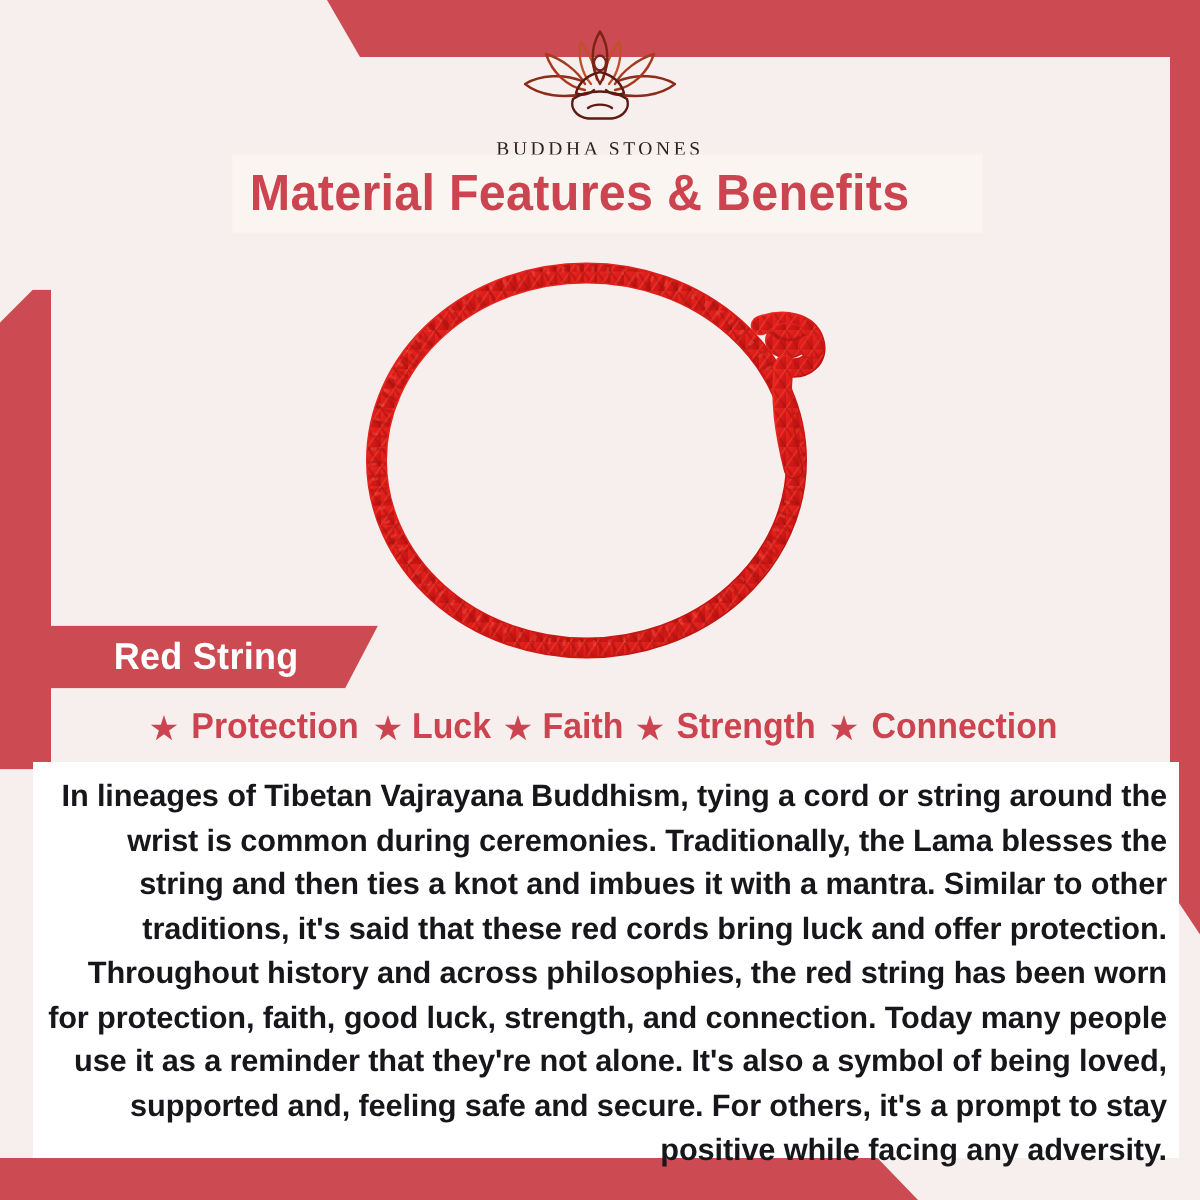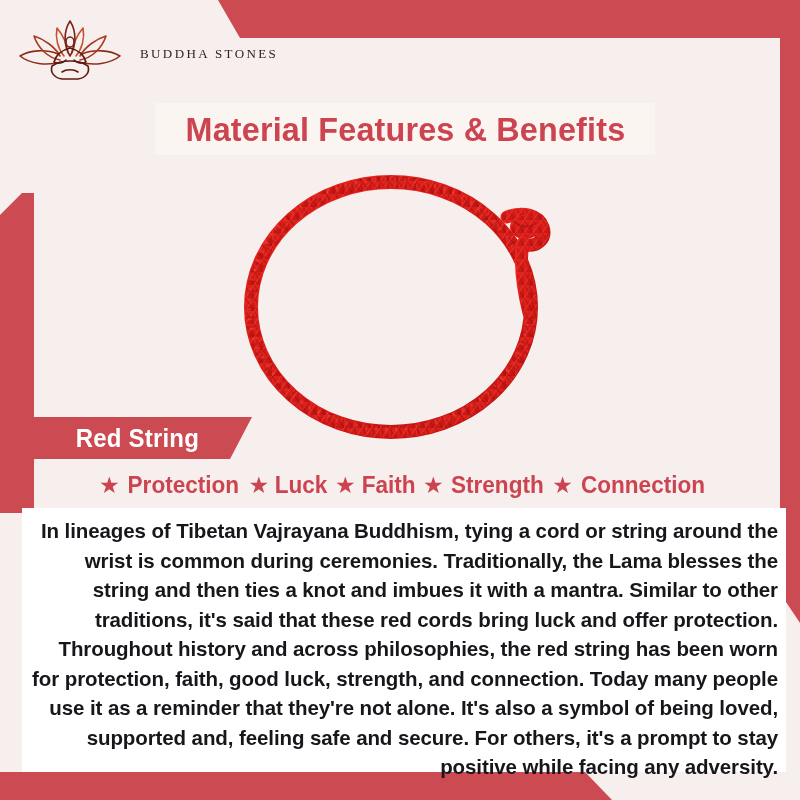--- a/index.html
+++ b/index.html
@@ -30,33 +30,33 @@
   }
   .deco-bottom {
     position:absolute; left:0; bottom:0; width:620px; height:28px;
     background:#cc4a52;
     clip-path:polygon(0 0, 585px 0, 612px 28px, 0 28px);
   }
 
   
   .logo-wrap {
     position:absolute; top:16px; left:0; width:800px;
-    display:flex; flex-direction:row; align-items:center;
+    display:flex; flex-direction:column; align-items:center;
   }
   .logo-mark { width:140px; height:72px; }
   .logo-text {
     margin-top:3px;
     font-family:"Liberation Serif", serif;
     font-size:13px; letter-spacing:2.4px; color:#2b2320; font-weight:400;
   }
 
   
   .title-strip {
     position:absolute; left:155px; top:103px; width:500px; height:52px;
-    background:#fbf5f2; display:flex; align-items:center; justify-content:center;
+    background:#fbf5f2; display:flex; align-items:center; 
   }
   .title-text {
     font-size:34px; font-weight:bold; color:#cc4450;
     font-family:"Liberation Sans Narrow","Liberation Sans", sans-serif;
     transform:scaleX(.95); letter-spacing:.2px; white-space:nowrap;
   }
 
   
   .product { position:absolute; left:155px; top:155px; width:500px; height:300px; }
   .product svg { display:block; width:100%; height:100%; }

